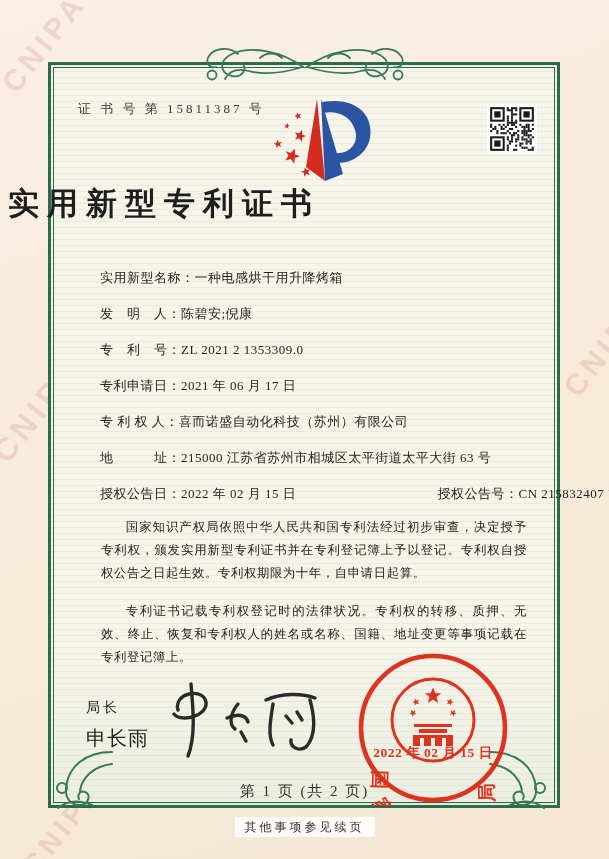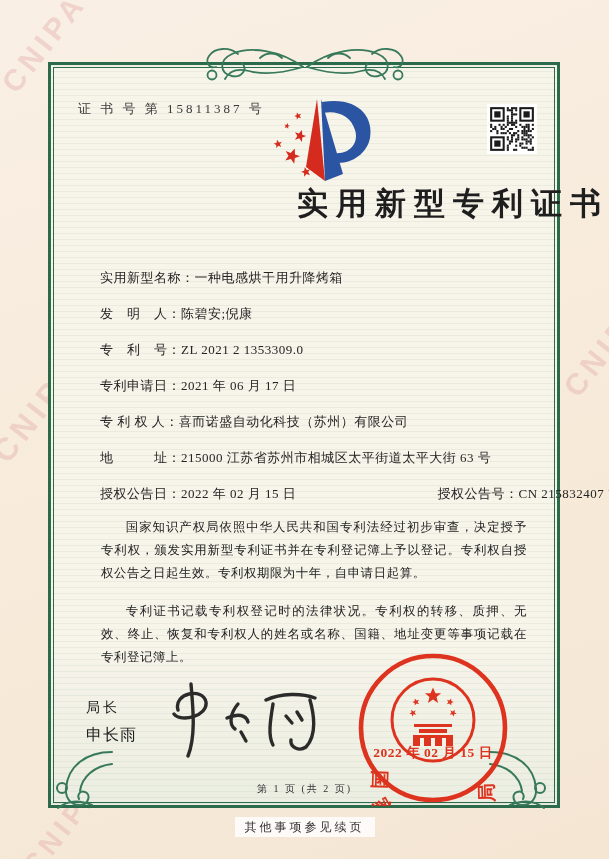--- a/index.html
+++ b/index.html
@@ -27,43 +27,43 @@
     content:""; position:absolute; inset:2px; border:1px solid #2b6a4a; pointer-events:none;
   }
   .ornament-top{position:absolute; left:50%; top:40px; transform:translateX(-50%);}
   .corner{position:absolute;}
   .cert-no{
     position:absolute; left:78px; top:100px; font-size:13px; letter-spacing:3px; color:#3a3a3a;text-align:center;
   }
   .logo{position:absolute; left:254px; top:94px;}
   .qr{position:absolute; left:487px; top:104px; width:50px; height:50px;}
   .title{
-    position:absolute; left:0; top:183px; width:100%; text-align:right;
+    position:absolute; left:0; top:183px; width:100%; text-align:left;
     font-size:31px; font-weight:600; letter-spacing:8px; color:#1e1e1e; text-indent:8px;
   }
   .fld{
     position:absolute; left:85px; width:460px; font-size:13px; color:#242424;
     white-space:pre; letter-spacing:0.5px;
   }
   .fld .lab{white-space:pre;}
   .grant2{position:absolute; left:330px; top:0;}
   .paras{
     position:absolute; left:85px; top:500px; width:458px;
     font-size:12.4px; line-height:1.84; text-align:justify; color:#222;
   }
   .paras p{margin:16px; text-indent:2em; letter-spacing:0.6px;}
   .sign-title{position:absolute; left:86px; top:699px; font-size:14px; letter-spacing:3px; color:#222;
     font-family:"Liberation Sans","DejaVu Sans",sans-serif;}
-  .sign-name{position:absolute; left:86px; top:725px; font-size:16px; letter-spacing:1px; color:#222;
+  .sign-name{position:absolute; left:86px; top:725px; font-size:20px; letter-spacing:1px; color:#222;
     font-family:"Liberation Sans","DejaVu Sans",sans-serif;}
   .signature{position:absolute; left:150px; top:678px;}
   .seal{position:absolute; left:355px; top:650px; opacity:0.95;}
   .page-no{
     position:absolute; left:0; top:782px; width:100%; text-align:center;
-    font-size:10px; letter-spacing:2px; color:#333;
+    font-size:15px; letter-spacing:2px; color:#333;
   }
   .cont-note{position:absolute; left:0; top:819px; width:100%; text-align:center; font-size:12px;}
   .cont-note span{
     background:rgba(255,255,255,0.8); padding:3px 10px; letter-spacing:3px; color:#333;
   }
 </style>
 </head>
 <body>
 
 <div class="stage">

